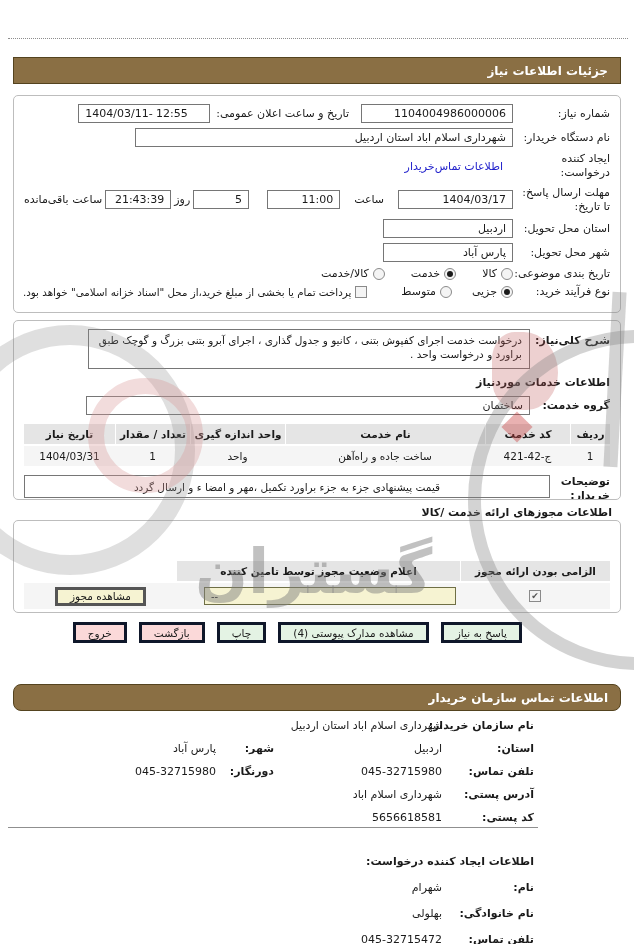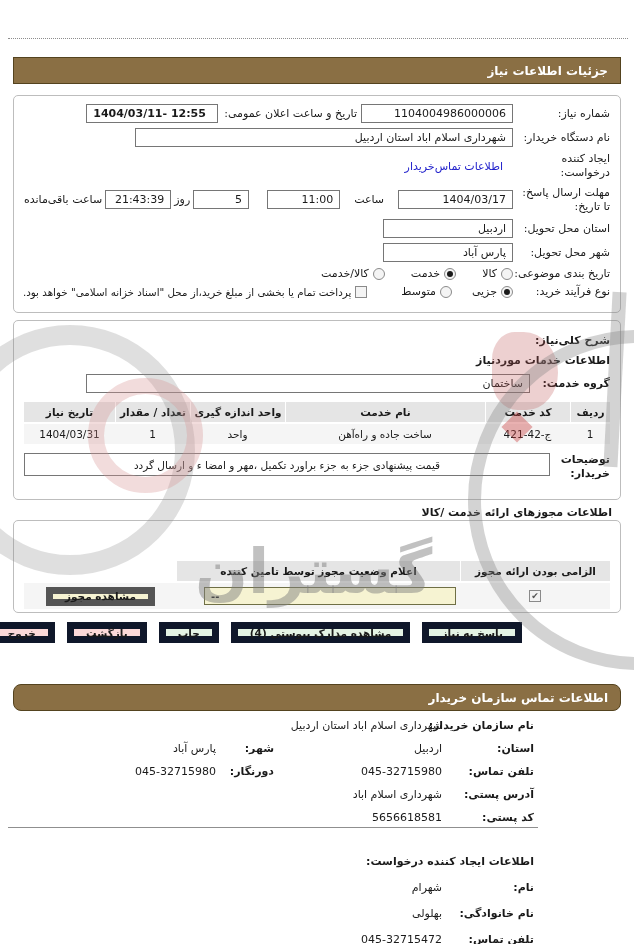--- a/index.html
+++ b/index.html
@@ -3,21 +3,21 @@
 <meta charset="utf-8">
 <style>
   * { box-sizing: border-box; margin: 0; padding: 0; }
   body {
     width: 634px; height: 944px; position: relative; overflow: hidden;
     background: #ffffff; color: #1a1a1a;
     font-family: "DejaVu Sans", sans-serif; font-size: 11px;
     direction: rtl;
   }
   .nowrap { white-space: nowrap; }
-  .ltr { direction: ltr; unicode-bidi: embed; font-weight: bold; }
+  .ltr { direction: ltr; unicode-bidi: embed; }
 
   .leftline { position: absolute; left: 2px; top: 0; bottom: 0; width: 1px; background: #c9c9c9; }
   .dotted   { position: absolute; top: 38px; left: 8px; right: 6px; border-top: 1px dotted #8d8d8d; }
 
   .bar {
     position: absolute; left: 13px; width: 608px; height: 27px;
     background: #8a6f44; border: 1px solid #54431f; color: #fff;
     font-size: 12px; font-weight: bold;
     display: flex; align-items: center; padding: 0 12px;
   }
@@ -74,21 +74,21 @@
     background: #f5f5f5; height: 20px; margin-top: 2px;
     display: flex; align-items: center; justify-content: center;
   }
   .cream {
     background: #f6f3d2; border: 1px solid #6f6f45;
   }
 
   .btnrow { position: absolute; top: 622px; right: 112px; display: flex; gap: 12px; }
   .btn {
     height: 21px; display: inline-flex; align-items: center; justify-content: center;
-    padding: 0 12px; border: 7px solid #0f172a; font-size: 10.5px; white-space: nowrap; cursor: pointer; font-weight: bold;
+    padding: 0 12px; border: 3px solid #0f172a; font-size: 10.5px; white-space: nowrap; cursor: pointer;
   }
   .btn.green { background: #e4f3e4; }
   .btn.pink  { background: #fbd9d9; }
 
   .contact { position: absolute; right: 100px; width: 470px; }
   #contact-block { top: 714px; }
   .crow { display: flex; align-items: center; height: 23px; }
   .clbl  { width: 92px; font-weight: bold; flex-shrink: 0; white-space: nowrap; }
   .cval  { width: 168px; flex-shrink: 0; white-space: nowrap; }
   .clbl2 { width: 58px; font-weight: bold; flex-shrink: 0; white-space: nowrap; }
@@ -131,21 +131,21 @@
   <div class="dotted"></div>
 
   <div class="bar" id="bar1">
     <span>جزئیات اطلاعات نیاز</span>
   </div>
 
   <div class="card" id="card1">
     <div class="frow">
       <span class="lbl w-lbl">شماره نیاز:</span>
       <span class="inp" style="width:152px">1104004986000006</span>
-      <span class="lbl" style="margin-right:4px;margin-left:6px">تاریخ و ساعت اعلان عمومی:</span>
+      <span class="lbl" style="margin-right:12px;margin-left:6px">تاریخ و ساعت اعلان عمومی:</span>
       <span class="inp ltr" style="width:132px">1404/03/11- 12:55</span>
     </div>
 
     <div class="frow">
       <span class="lbl w-lbl">نام دستگاه خریدار:</span>
       <span class="inp" style="width:378px">شهرداری اسلام اباد استان اردبیل</span>
     </div>
 
     <div class="frow">
       <span class="lbl2 w-lbl">ایجاد کننده درخواست:</span>
@@ -206,20 +206,21 @@
       <span class="opt" style="margin-left:0;font-size:10.3px">
         <span class="cb"></span>
         <span class="nowrap">پرداخت تمام یا بخشی از مبلغ خرید،از محل "اسناد خزانه اسلامی" خواهد بود.</span>
       </span>
     </div>
   </div>
 
   <div class="card" id="card2">
     <div class="frow" style="align-items:flex-start">
       <span class="lbl bold" style="width:80px;padding-top:5px">شرح کلی‌نیاز:</span>
+      <span class="area" style="width:442px;height:40px;font-size:10.5px">درخواست خدمت اجرای کفپوش بتنی ، کانیو و جدول گذاری  ، اجرای آبرو بتنی بزرگ و گوچک طبق براورد و درخواست واحد .</span>
     </div>
 
     <div class="sect-title">اطلاعات  خدمات موردنیاز</div>
 
     <div class="frow">
       <span class="lbl bold" style="width:80px">گروه خدمت:</span>
       <span class="inp" style="width:444px">ساختمان</span>
     </div>
 
     <div class="tbl" style="margin-top:9px">

